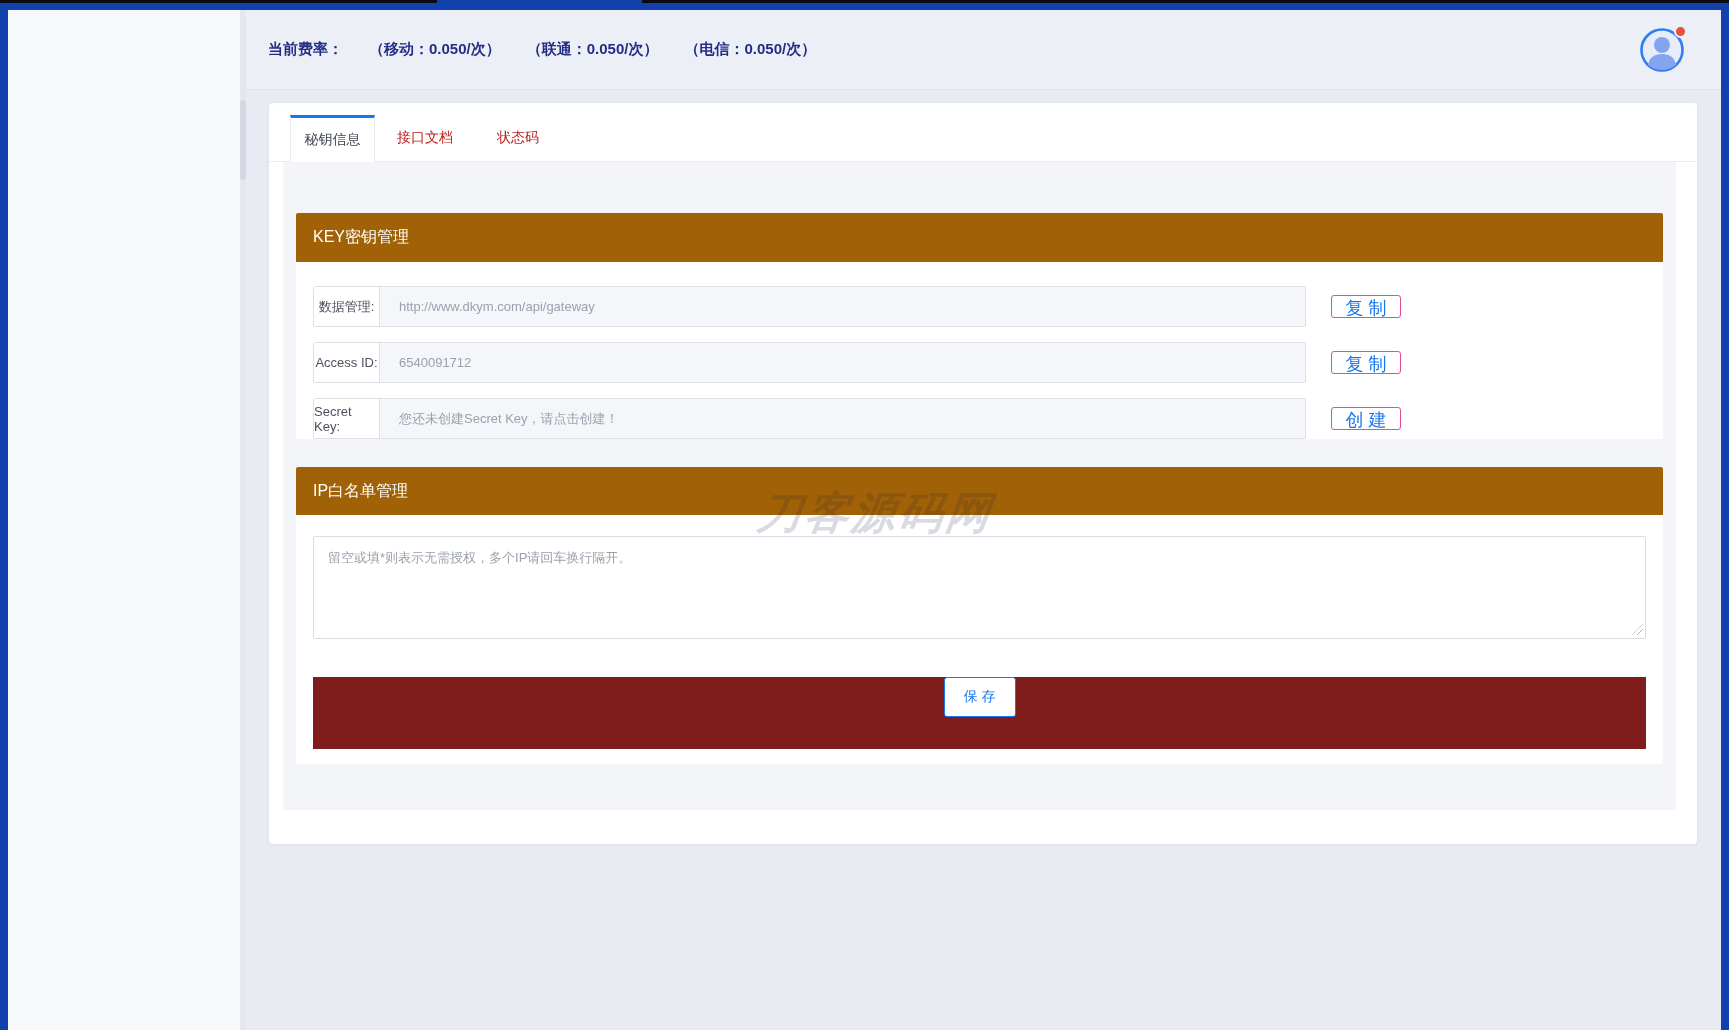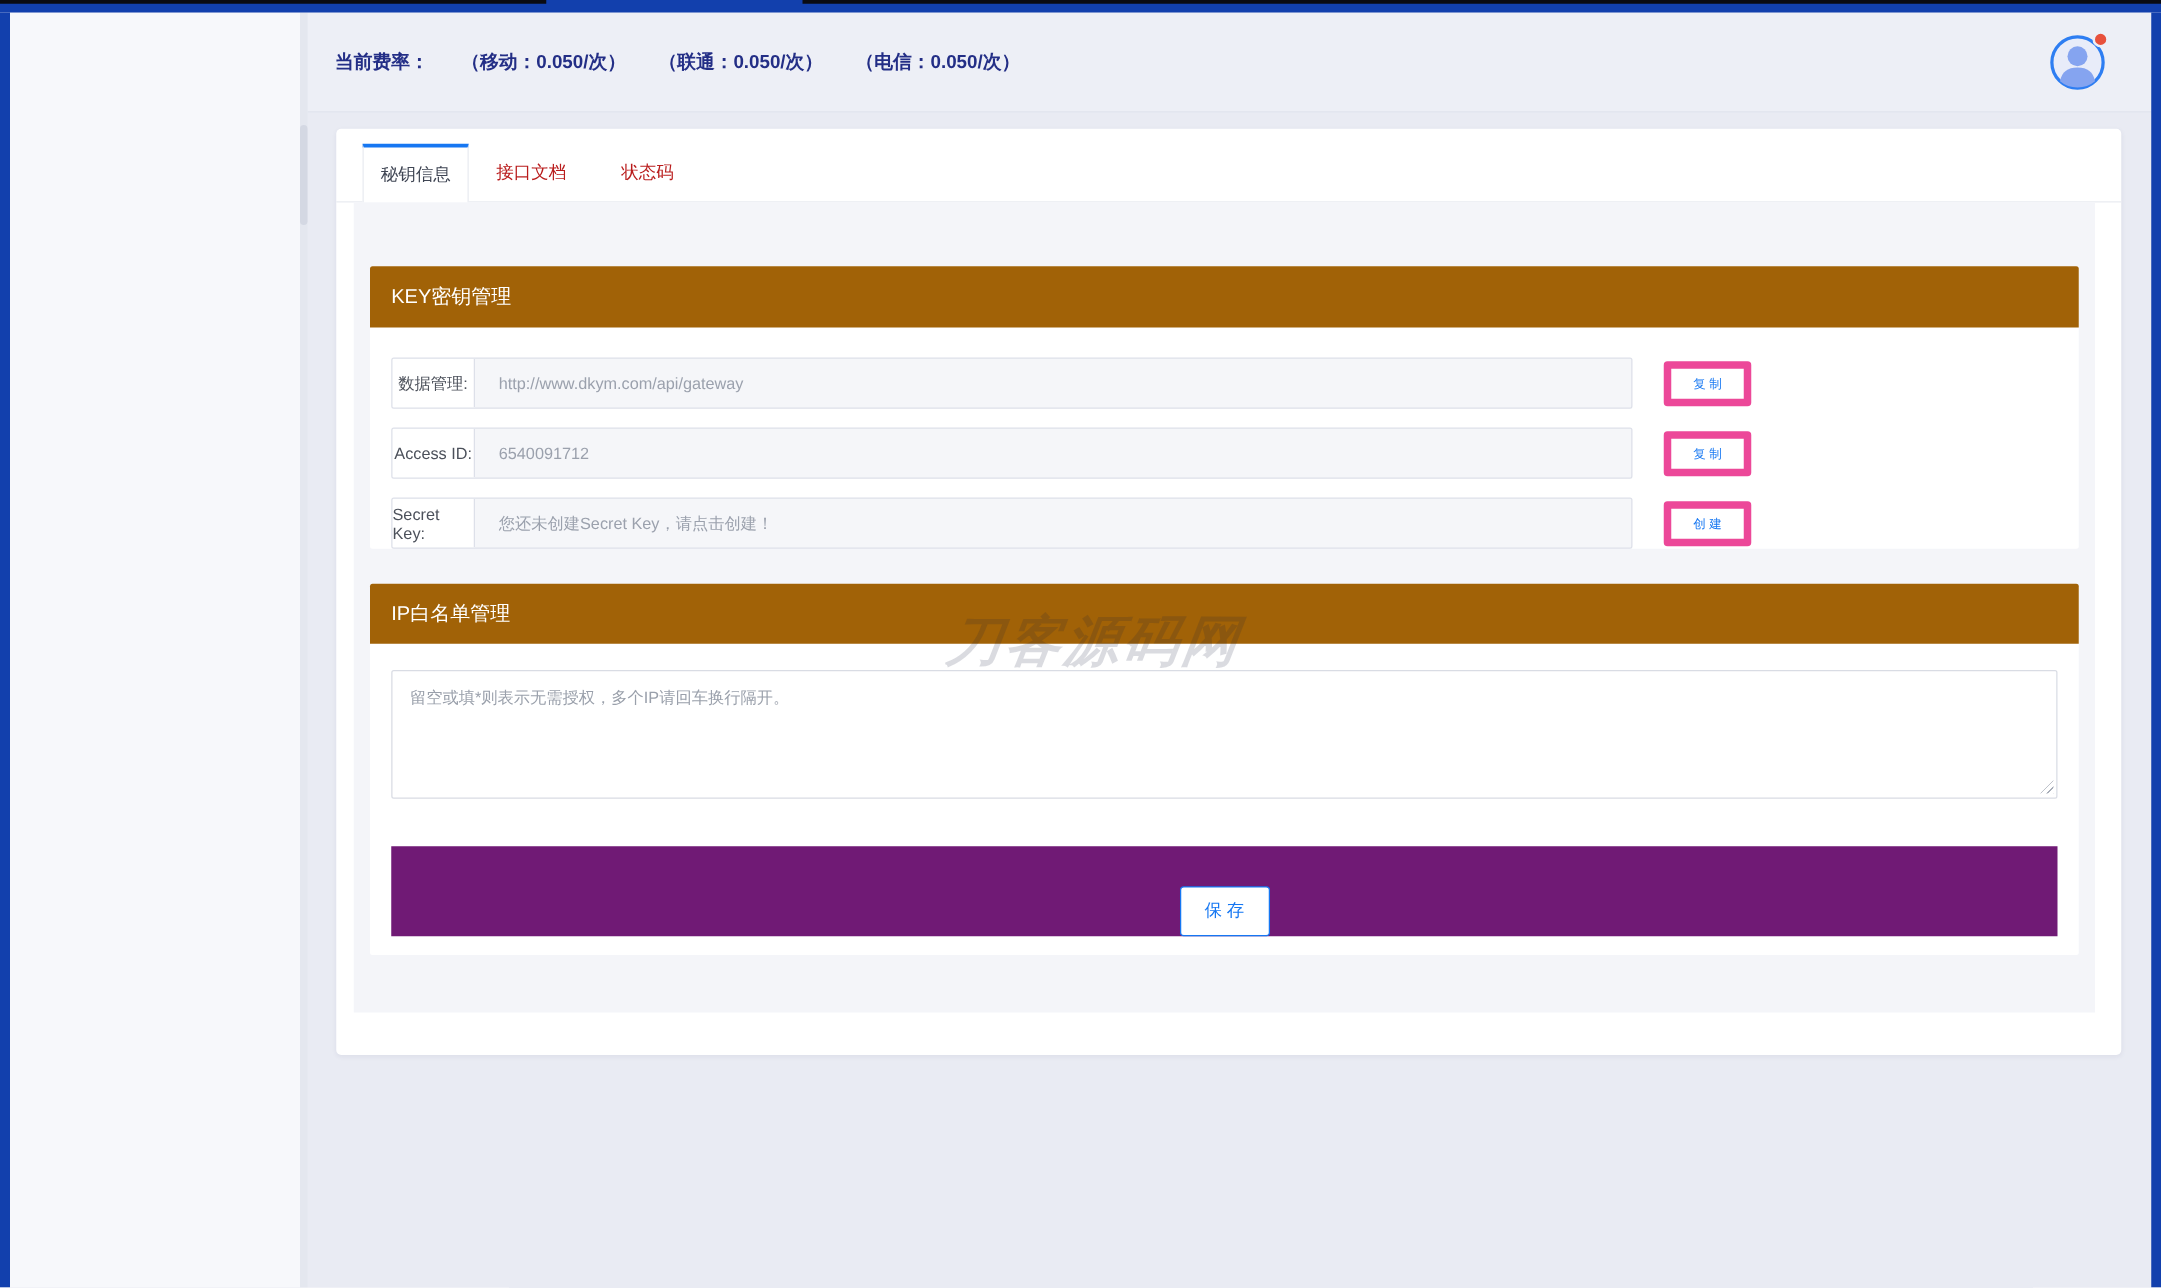--- a/index.html
+++ b/index.html
@@ -83,41 +83,41 @@
   .row-label {
     width:66px; background:#ffffff; border-right:1px solid #dde0e9;
     display:flex; align-items:center; justify-content:center; font-size:13px; color:#4c515b; flex:0 0 auto;
   }
   .row-input {
     flex:1; border:none; outline:none; background:transparent;
     padding:0 19px; font-size:13px; color:#6b7077;
   }
   .row-input::placeholder { color:#9ba1ad; opacity:1; }
   .mini-btn {
-    width:70px; height:36px; align-self:center; margin-left:25px;
-    background:#ffffff; border:6px solid #ec4899; border-radius:3px;
-    color:#1677f2; font-size:10px; cursor:pointer;
+    width:70px; height:23px; align-self:center; margin-left:25px;
+    background:#ffffff; border:1px solid #ec4899; border-radius:3px;
+    color:#1677f2; font-size:18px; cursor:pointer;
     font-family:"Liberation Sans","DejaVu Sans",sans-serif;
   }
   .ta-wrap { position:relative; margin:21px 17px 0 17px; }
   .ip-textarea {
     display:block; width:100%; height:103px; resize:none;
     border:1px solid #d9dce4; border-radius:2px; background:#ffffff;
     padding:12px 14px; font-size:13px; color:#555a63; outline:none;
     font-family:"Liberation Sans","DejaVu Sans",sans-serif;
   }
   .ip-textarea::placeholder { color:#9aa0ab; opacity:1; }
   .ta-grip {
     position:absolute; right:3px; bottom:4px; width:11px; height:11px; cursor:nwse-resize;
     background:repeating-linear-gradient(135deg, transparent 0 3px, #a7adb8 3px 4px);
     clip-path:polygon(100% 0, 100% 100%, 0 100%);
   }
   .save-strip {
-    margin:38px 17px 0 17px; height:72px; background:#701a75;
-    display:flex; align-items:flex-end; justify-content:center;
+    margin:38px 17px 0 17px; height:72px; background:#7f1d1d;
+    display:flex; align-items:flex-start; justify-content:center;
   }
   .save-btn {
     width:72px; height:40px; background:#ffffff; border:1px solid #1677f2; border-radius:3px;
     color:#1677f2; font-size:14px; cursor:pointer;
     font-family:"Liberation Sans","DejaVu Sans",sans-serif;
   }
 
   
   .watermark {
     position:absolute; left:758px; top:484px; z-index:30;

